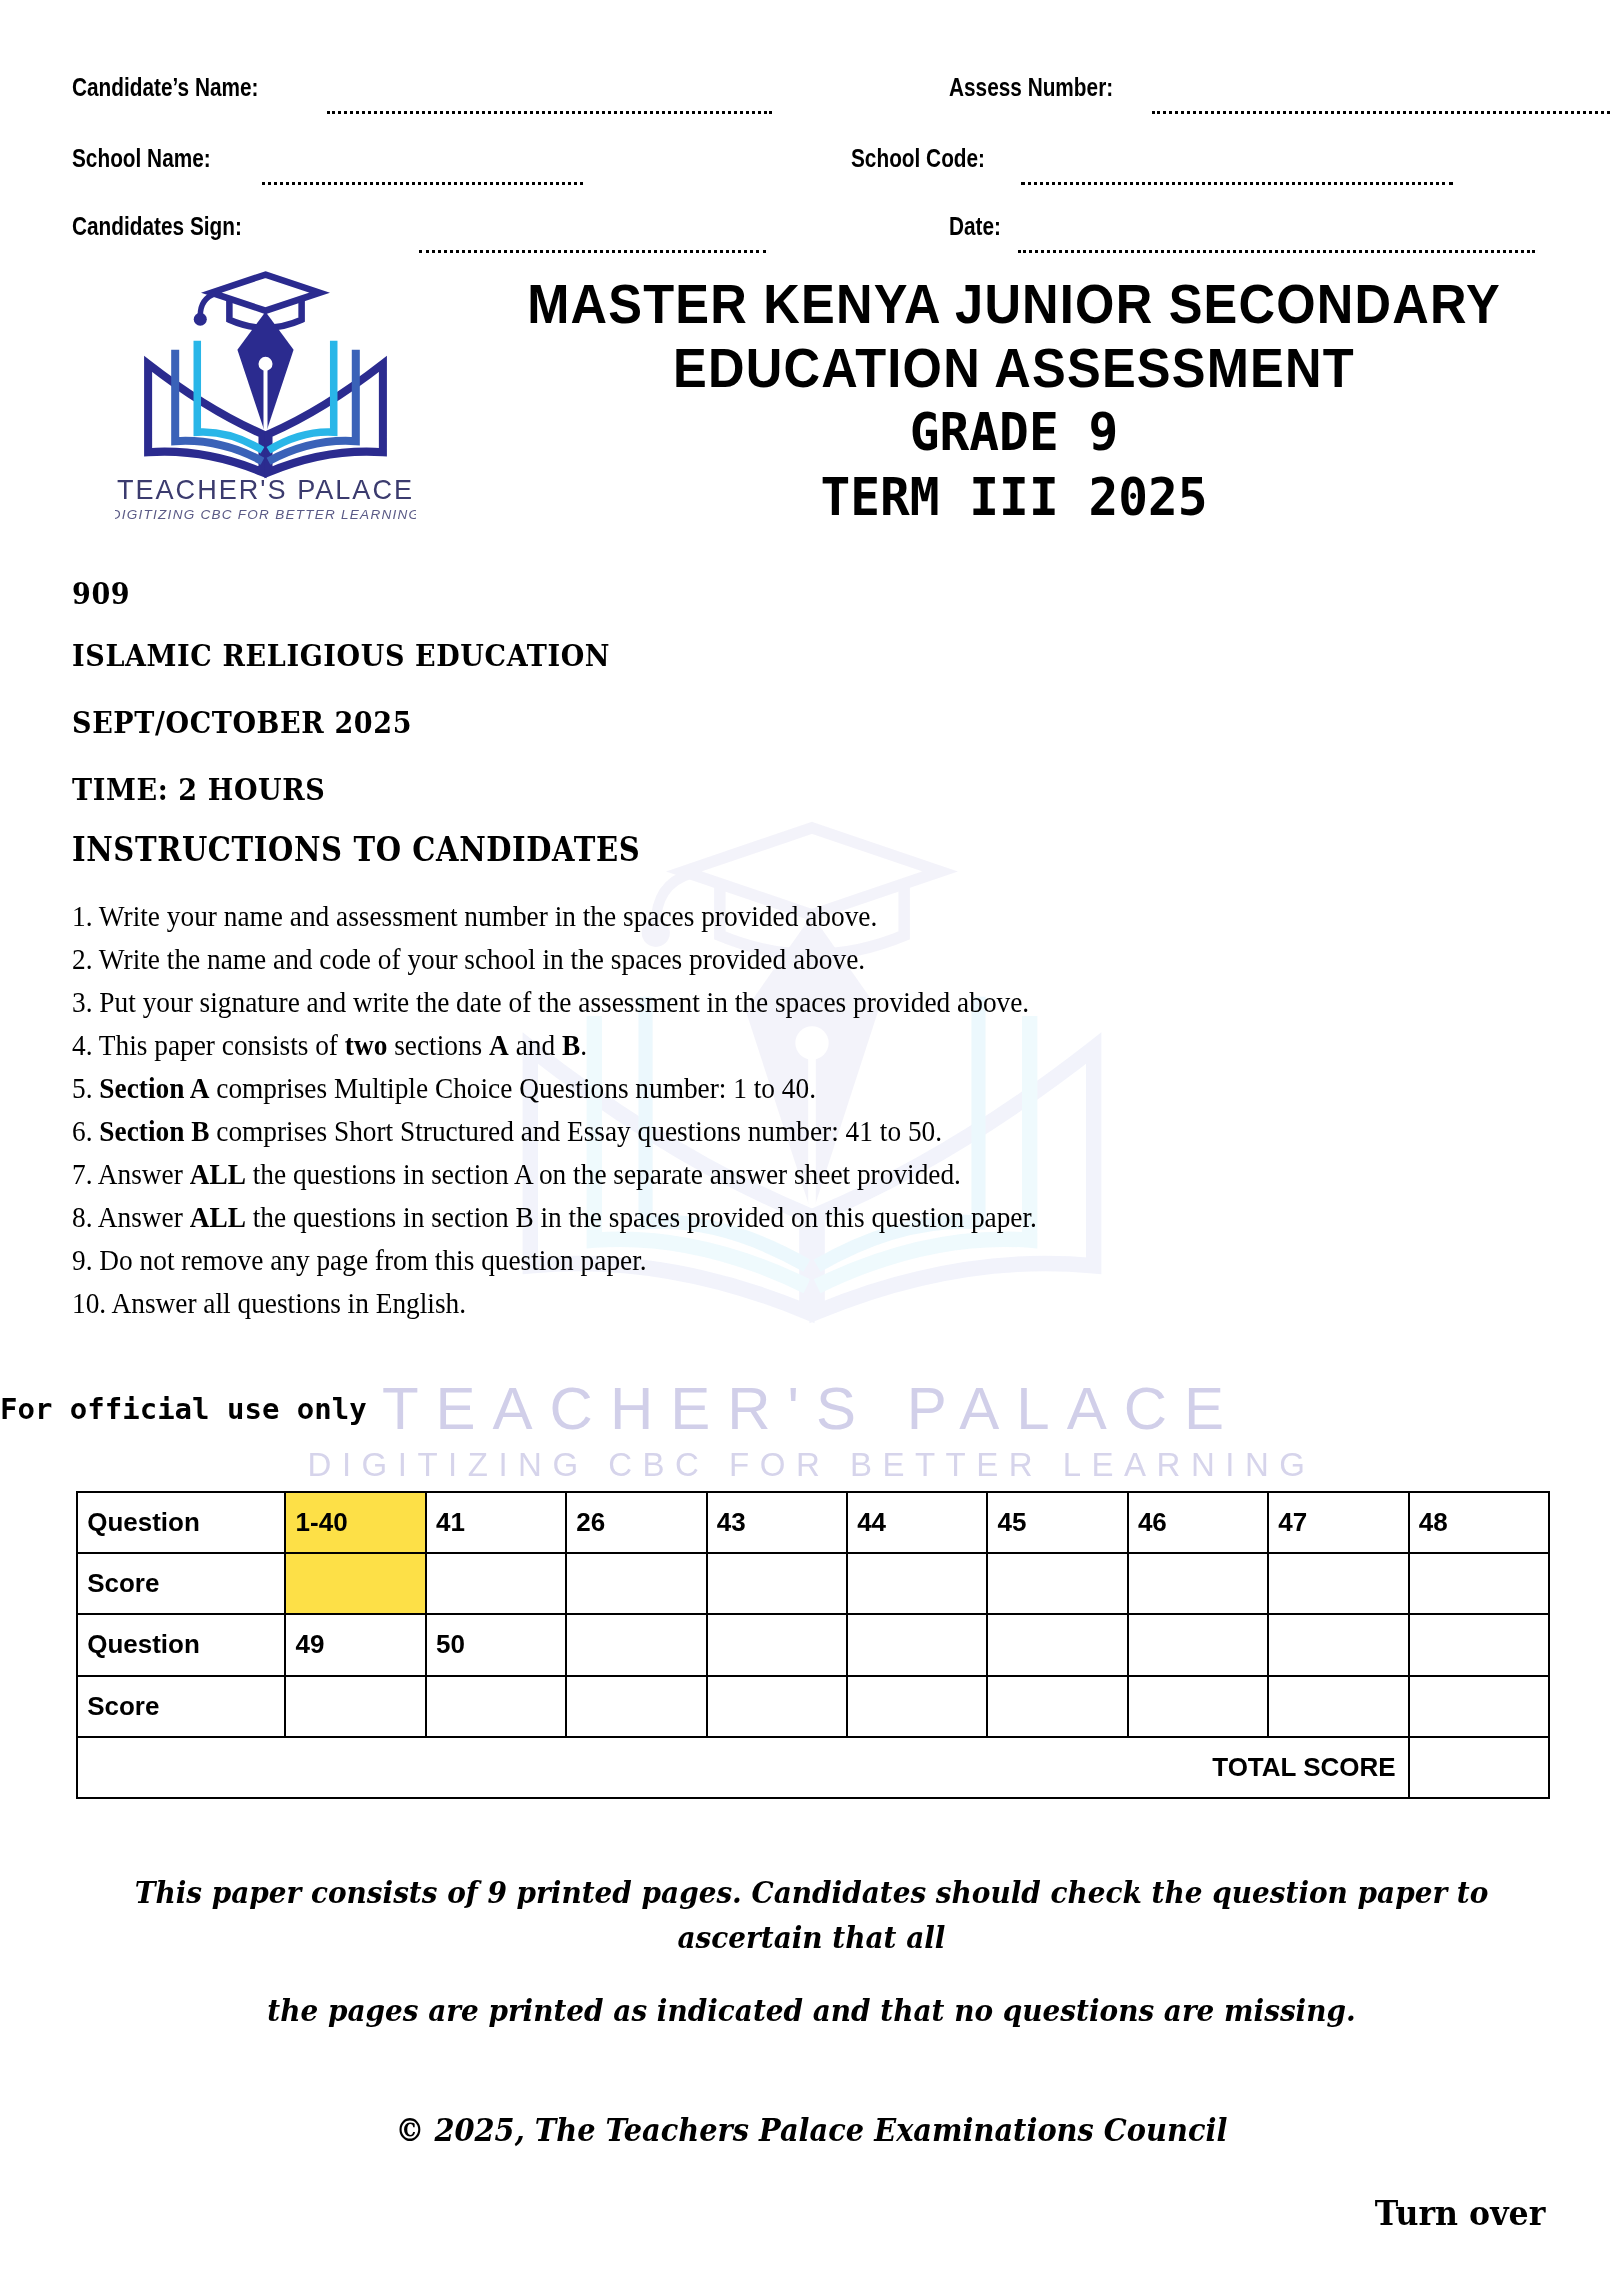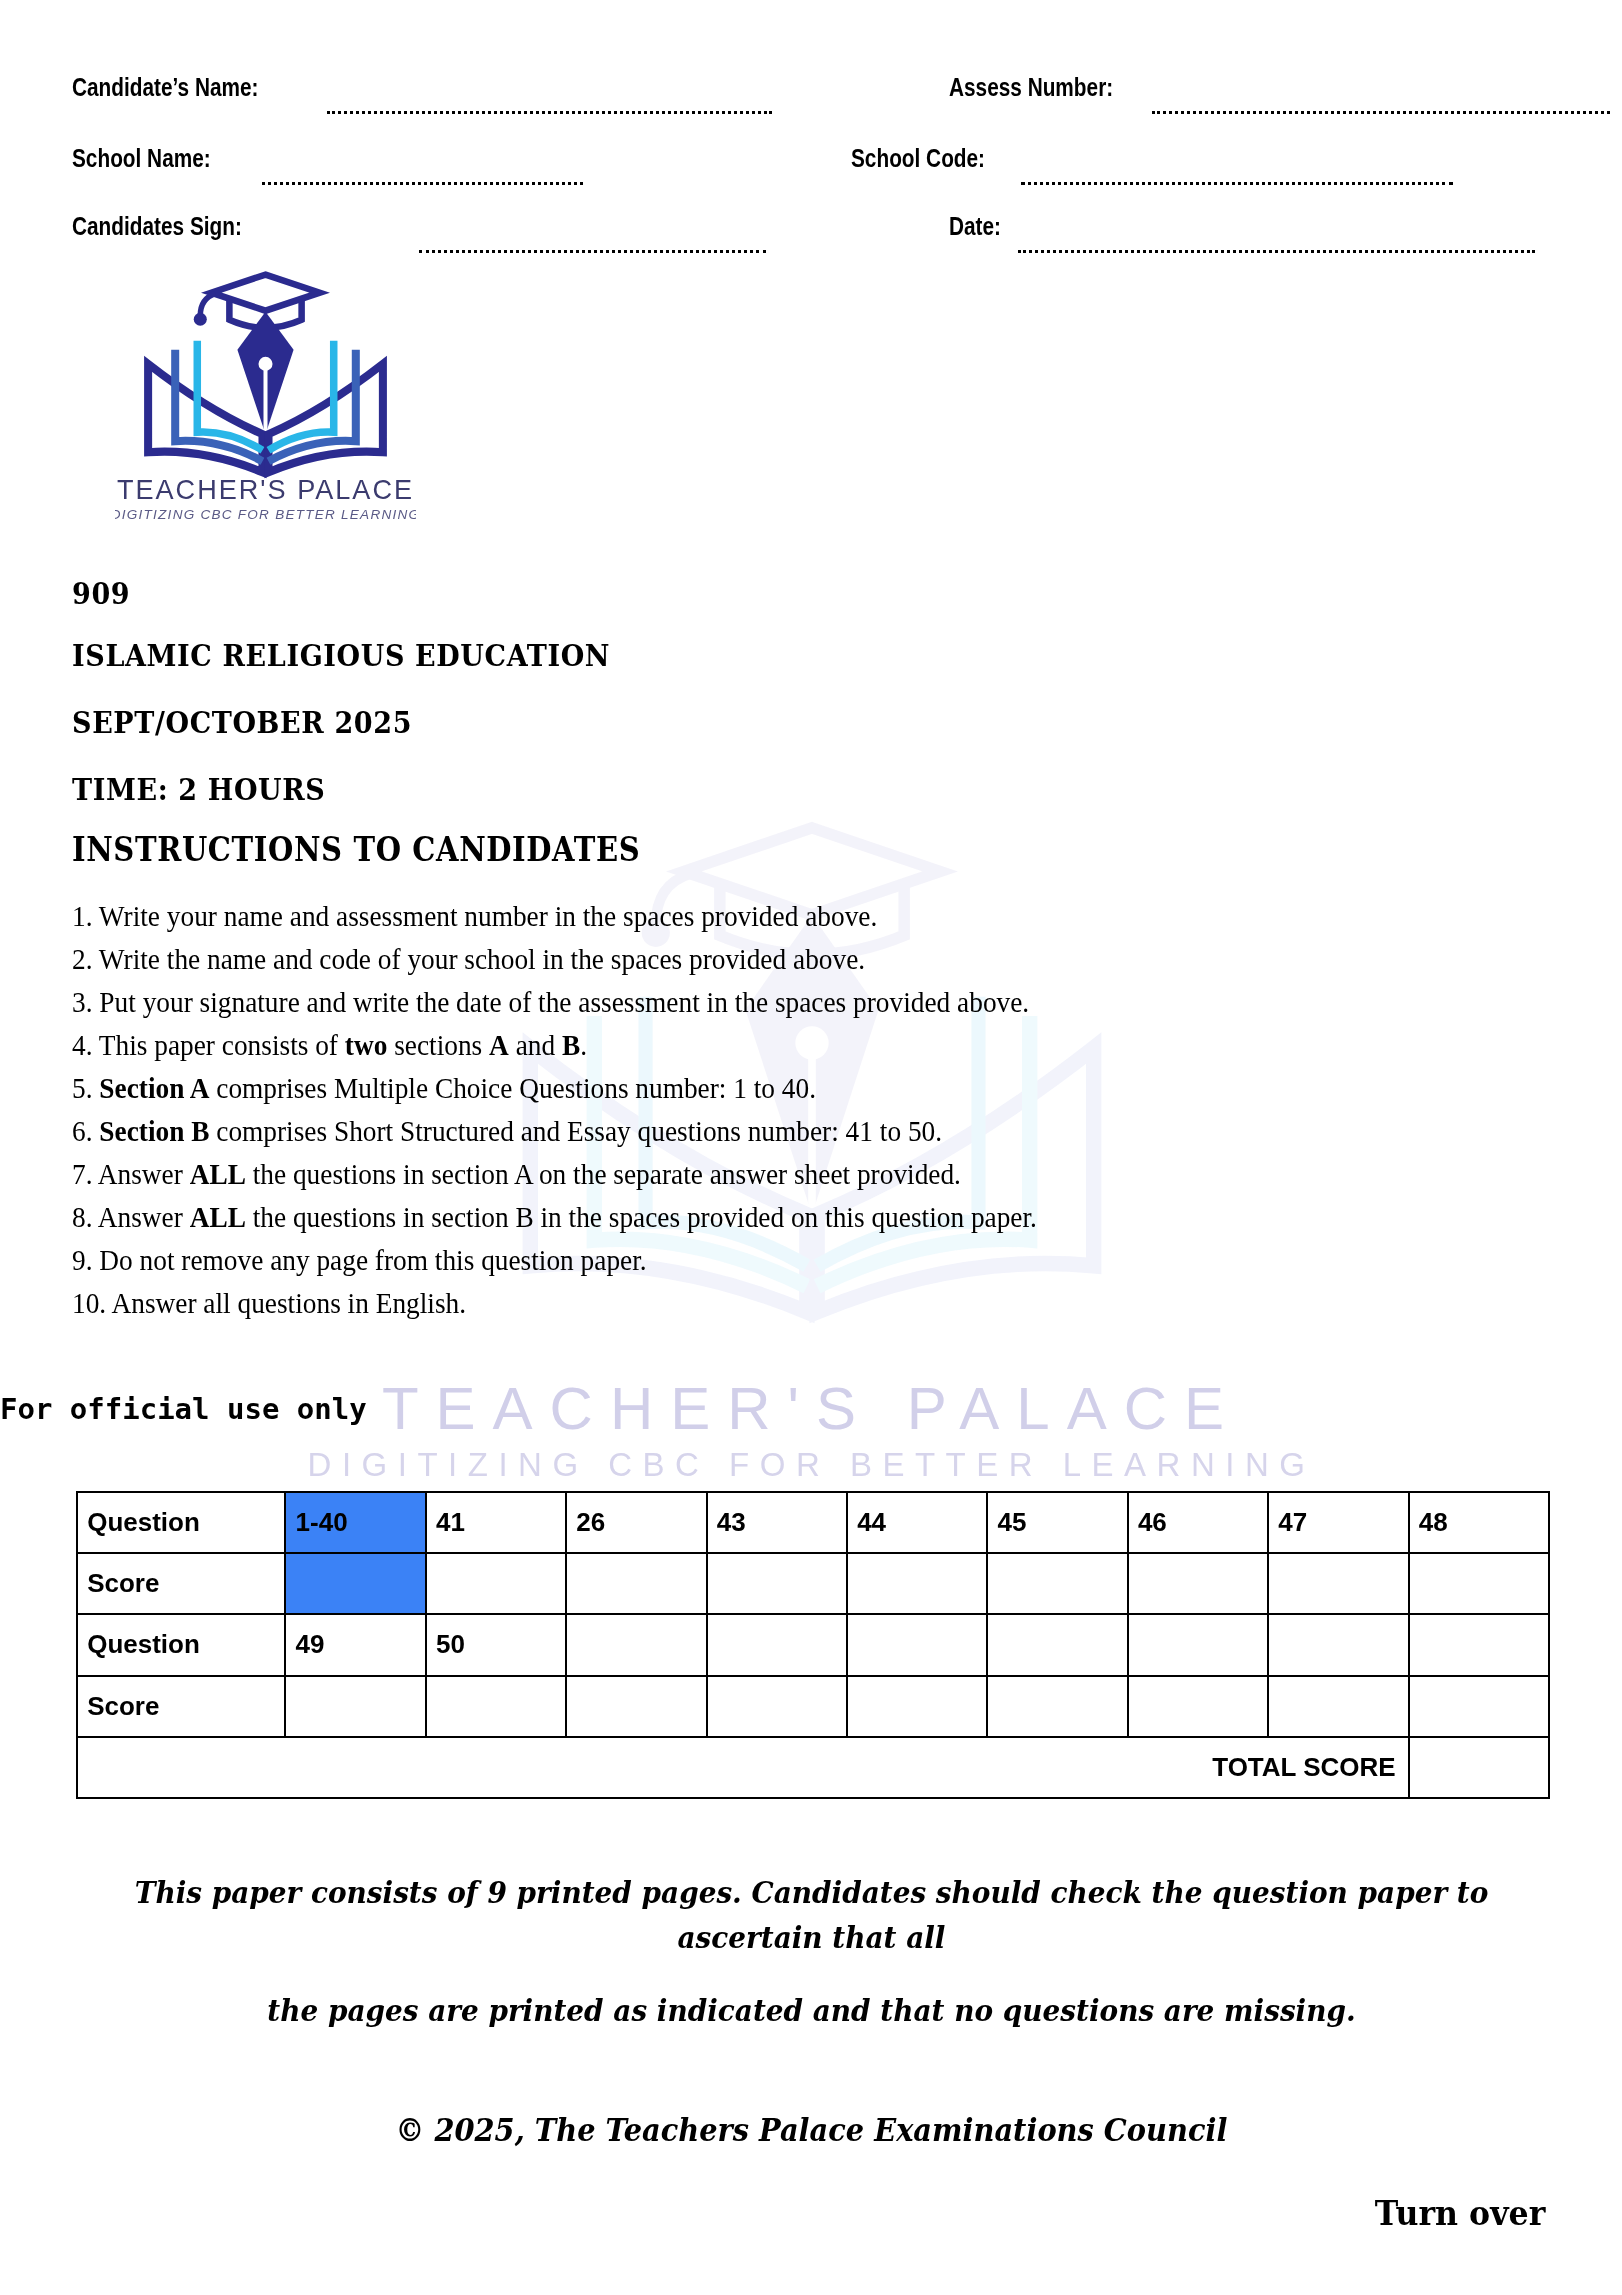--- a/index.html
+++ b/index.html
@@ -194,21 +194,21 @@
     border: 2px solid #000;
     height: 54px;
     padding: 2.6px 9.2px;
     font-family: "Liberation Sans", sans-serif;
     font-weight: bold;
     font-size: 26px;
     vertical-align: middle;
     transform-origin: left center;
   }
   #score-table td.lbl { width: 188px; }
-  #score-table td.shaded { background: #3b82f6; }
+  #score-table td.shaded { background: #fde047; }
   #score-table td.total {
     text-align: right;
     padding-right: 11.8px;
   }
 
   
   .footnote {
     position: absolute;
     left: 0;
     width: 1623px;
@@ -317,20 +317,26 @@
 
       <path d="M534 196 L534 372 Q420 364 306 412 L306 336 Q416 288 534 196 Z" fill="none" stroke="#2b2b8f" stroke-width="16"></path>
       <path d="M480 168 L480 350 Q392 344 306 390" fill="none" stroke="#3a62b8" stroke-width="16"></path>
       <path d="M436 150 L436 332 Q372 328 306 368" fill="none" stroke="#29b6e8" stroke-width="15"></path>
 
       <text x="300" y="466" text-anchor="middle" font-family="Liberation Sans, sans-serif" font-size="54" letter-spacing="4" fill="#3b3b6e">TEACHER'S PALACE</text>
       <text x="300" y="506" text-anchor="middle" font-family="Liberation Sans, sans-serif" font-size="27" font-style="italic" letter-spacing="2.5" fill="#5a5a86">DIGITIZING CBC FOR BETTER LEARNING</text>
     </svg>
   </div>
 
+  <div id="title-block">
+    <div class="tline">MASTER  KENYA  JUNIOR  SECONDARY</div>
+    <div class="tline">EDUCATION  ASSESSMENT</div>
+    <div class="tline small">GRADE 9</div>
+    <div class="tline small">TERM III 2025</div>
+  </div>
 
   <div class="meta" style="top:576px">909</div>
   <div class="meta" style="top:638px">ISLAMIC RELIGIOUS EDUCATION</div>
   <div class="meta" style="top:705px">SEPT/OCTOBER 2025</div>
   <div class="meta" style="top:772px">TIME: 2 HOURS</div>
 
   <div id="instr-head">INSTRUCTIONS TO CANDIDATES</div>
 
   <div id="instructions">
     <ol id="instr-ol">

